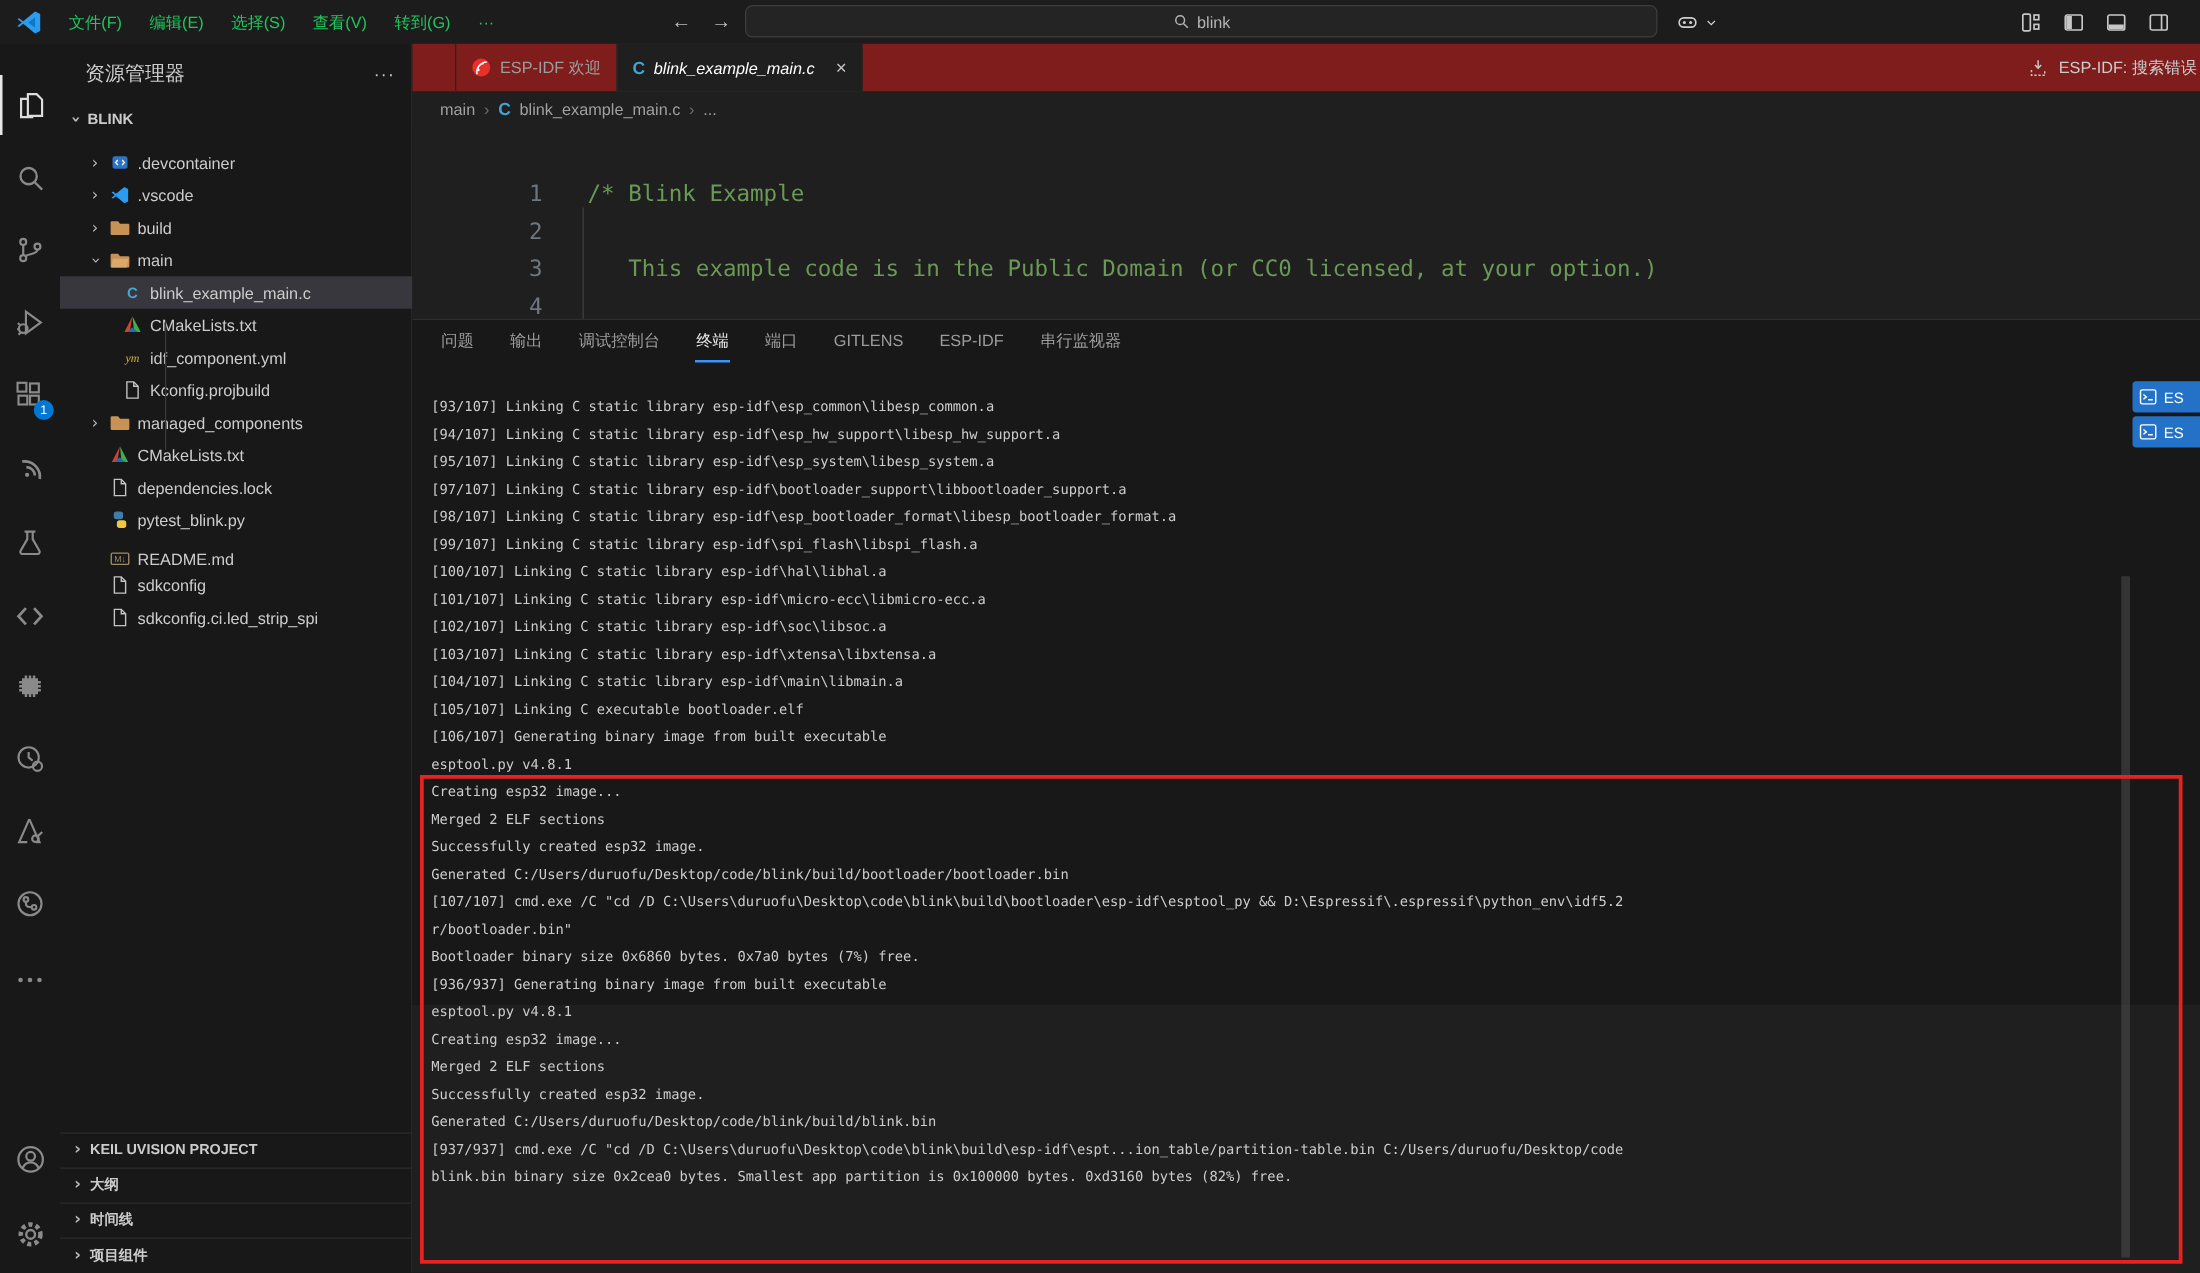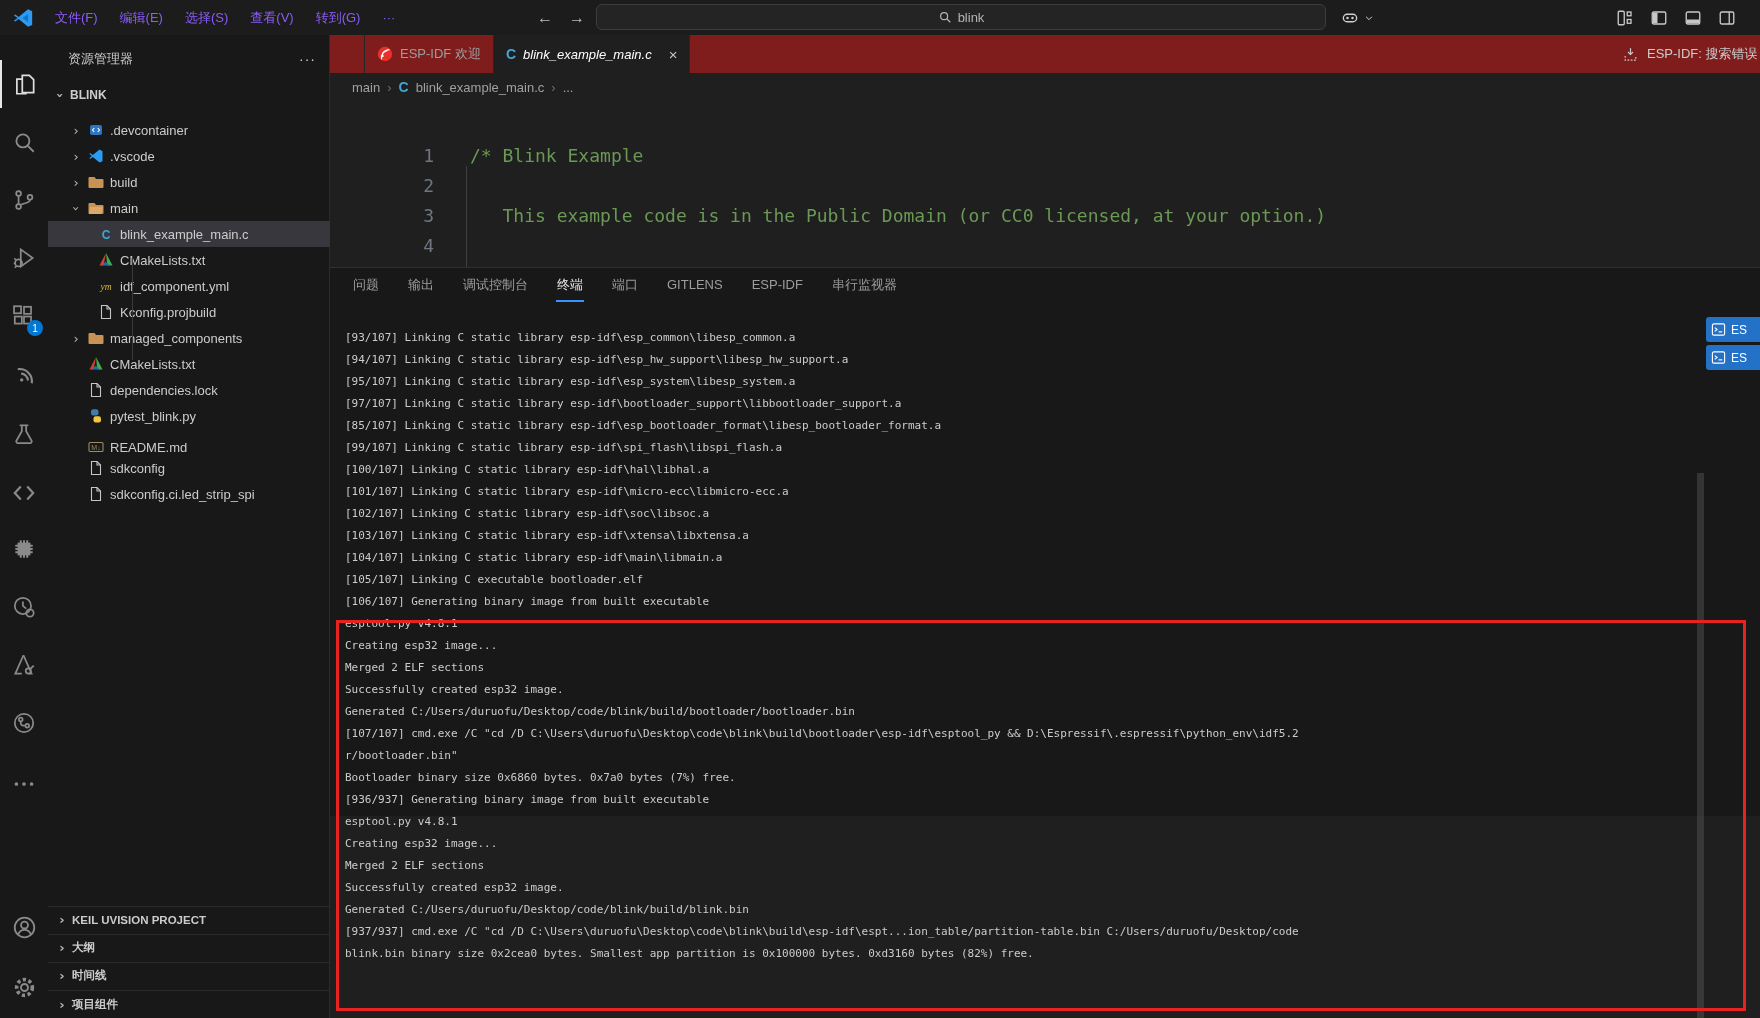--- a/index.html
+++ b/index.html
@@ -2,40 +2,40 @@
 <html><head>
 <meta charset="utf-8">
 <style>
   * { margin:0; padding:0; box-sizing:border-box; }
   html,body { width:1760px; height:1018px; overflow:hidden; background:#181818;
     font-family:"Liberation Sans","DejaVu Sans",sans-serif; color:#cccccc; }
 
   
   #titlebar { position:absolute; left:0; top:0; width:1760px; height:35px; background:#1c1c1c;
     display:flex; align-items:center; }
-  .menu-item { font-size:13px; color:#8b5cf6; padding:4px 11px; cursor:default; }
+  .menu-item { font-size:13px; color:#22c55e; padding:4px 11px; cursor:default; }
   .nav-arrow { font-size:16px; color:#bdbdbd; padding:0 9px; }
   #cmd-center { position:absolute; left:596px; top:4px; width:730px; height:26px;
     background:#242424; border:1px solid #3d3d3d; border-radius:6px;
     display:flex; align-items:center; justify-content:center; gap:6px; color:#b4b4b4; font-size:13px; }
   .tb-icons { position:absolute; right:24px; top:0; height:35px; display:flex; align-items:center; gap:16px; }
   svg.ic { display:block; }
 
   
   #activitybar { position:absolute; left:0; top:35px; width:48px; height:983px; background:#181818; }
   .act { position:absolute; left:0; width:48px; height:48px; display:flex; align-items:center; justify-content:center; }
   .act.active { border-left:2px solid #e7e7e7; }
   .badge { position:absolute; right:5px; bottom:4px; width:16px; height:16px; border-radius:50%;
     background:#0078d4; color:#fff; font-size:10px; display:flex; align-items:center; justify-content:center; }
 
   
   #sidebar { position:absolute; left:48px; top:35px; width:282px; height:983px; background:#181818;
     border-right:1px solid #2b2b2b; }
   #sb-header { position:absolute; left:0; top:12px; width:282px; height:24px; display:flex; align-items:center; }
-  #sb-header .t { margin-left:20px; font-size:13px; color:#cccccc; }
+  #sb-header .t { margin-left:20px; font-size:16px; color:#cccccc; }
   #sb-header .dots { margin-left:auto; margin-right:14px; color:#cccccc; font-size:14px; letter-spacing:1px; }
   .sect { position:absolute; left:0; width:282px; height:24px; display:flex; align-items:center; gap:4px;
     font-weight:bold; font-size:12px; color:#cccccc; }
   .chev { display:inline-block; color:#b9b9b9; font-size:13px; width:12px; text-align:center;
     font-family:"DejaVu Sans",sans-serif; }
   .chev.d { transform:rotate(90deg); }
   .row { position:absolute; left:0; width:282px; height:26px; display:flex; align-items:center; gap:6px;
     font-size:13px; color:#cccccc; white-space:nowrap; }
   .row.sel { background:#37373d; }
   .row .fic { width:16px; height:16px; flex:0 0 16px; }
@@ -60,21 +60,21 @@
   #breadcrumb .sep { color:#6e6e6e; }
 
   #code { position:absolute; left:0; top:68px; width:1430px; height:187px; background:#1f1f1f; overflow:hidden; }
   .cline { position:absolute; left:0; width:1430px; height:30px; line-height:30px;
     font-family:"DejaVu Sans Mono","Liberation Mono",monospace; font-size:18px; white-space:pre; }
   .cline .num { position:absolute; left:0; width:104px; text-align:right; color:#6e7681; }
   .cline .src { position:absolute; left:140px; color:#6a9955; }
   #indent-guide { position:absolute; left:136px; top:63px; width:1px; height:124px; background:#404040; }
 
   
-  #panel { position:absolute; left:0; top:232px; width:1430px; height:549px; background:#181818;
+  #panel { position:absolute; left:0; top:220px; width:1430px; height:549px; background:#181818;
     border-top:1px solid #2f2f2f; }
   #ptabs { position:absolute; left:22px; top:0; height:33px; display:flex; align-items:center; gap:27px; }
   .ptab { font-size:13px; color:#9d9d9d; padding:6px 1px; position:relative; }
   .ptab.active { color:#e7e7e7; }
   .ptab.active::after { content:""; position:absolute; left:0; right:0; bottom:-2px; height:2px; background:#3794ff; }
   #term { position:absolute; left:15px; top:59px; width:1375px; }
   .tl { height:22px; line-height:22px; font-family:"DejaVu Sans Mono","Liberation Mono",monospace;
     font-size:11px; color:#cccccc; white-space:pre; overflow:hidden; }
   #term-scrollbar { position:absolute; left:1367px; top:205px; width:7px; height:545px; background:#4d4d4d; opacity:.55; }
   .term-item { position:absolute; left:1376px; width:54px; height:25px; background:#2472c8; color:#fff;
@@ -456,21 +456,21 @@
       <span class="ptab">GITLENS</span>
       <span class="ptab">ESP-IDF</span>
       <span class="ptab">串行监视器</span>
     </div>
 
     <div id="term">
       <div class="tl">[93/107] Linking C static library esp-idf\esp_common\libesp_common.a</div>
       <div class="tl">[94/107] Linking C static library esp-idf\esp_hw_support\libesp_hw_support.a</div>
       <div class="tl">[95/107] Linking C static library esp-idf\esp_system\libesp_system.a</div>
       <div class="tl">[97/107] Linking C static library esp-idf\bootloader_support\libbootloader_support.a</div>
-      <div class="tl">[85/107] Linking C static library esp-idf\esp_bootloader_format\libesp_bootloader_format.a</div>
+      <div class="tl">[98/107] Linking C static library esp-idf\esp_bootloader_format\libesp_bootloader_format.a</div>
       <div class="tl">[99/107] Linking C static library esp-idf\spi_flash\libspi_flash.a</div>
       <div class="tl">[100/107] Linking C static library esp-idf\hal\libhal.a</div>
       <div class="tl">[101/107] Linking C static library esp-idf\micro-ecc\libmicro-ecc.a</div>
       <div class="tl">[102/107] Linking C static library esp-idf\soc\libsoc.a</div>
       <div class="tl">[103/107] Linking C static library esp-idf\xtensa\libxtensa.a</div>
       <div class="tl">[104/107] Linking C static library esp-idf\main\libmain.a</div>
       <div class="tl">[105/107] Linking C executable bootloader.elf</div>
       <div class="tl">[106/107] Generating binary image from built executable</div>
       <div class="tl">esptool.py v4.8.1</div>
       <div class="tl">Creating esp32 image...</div>

